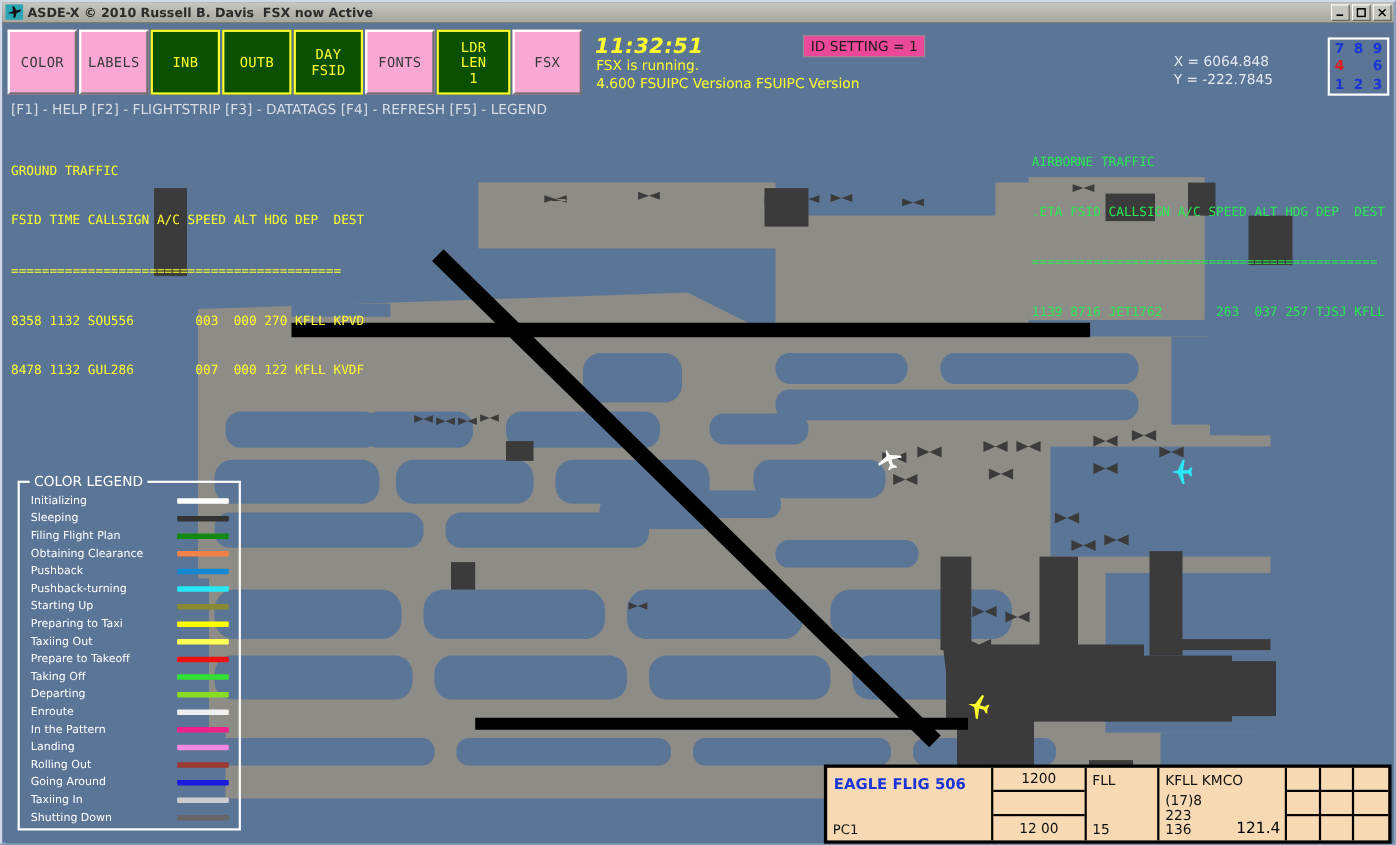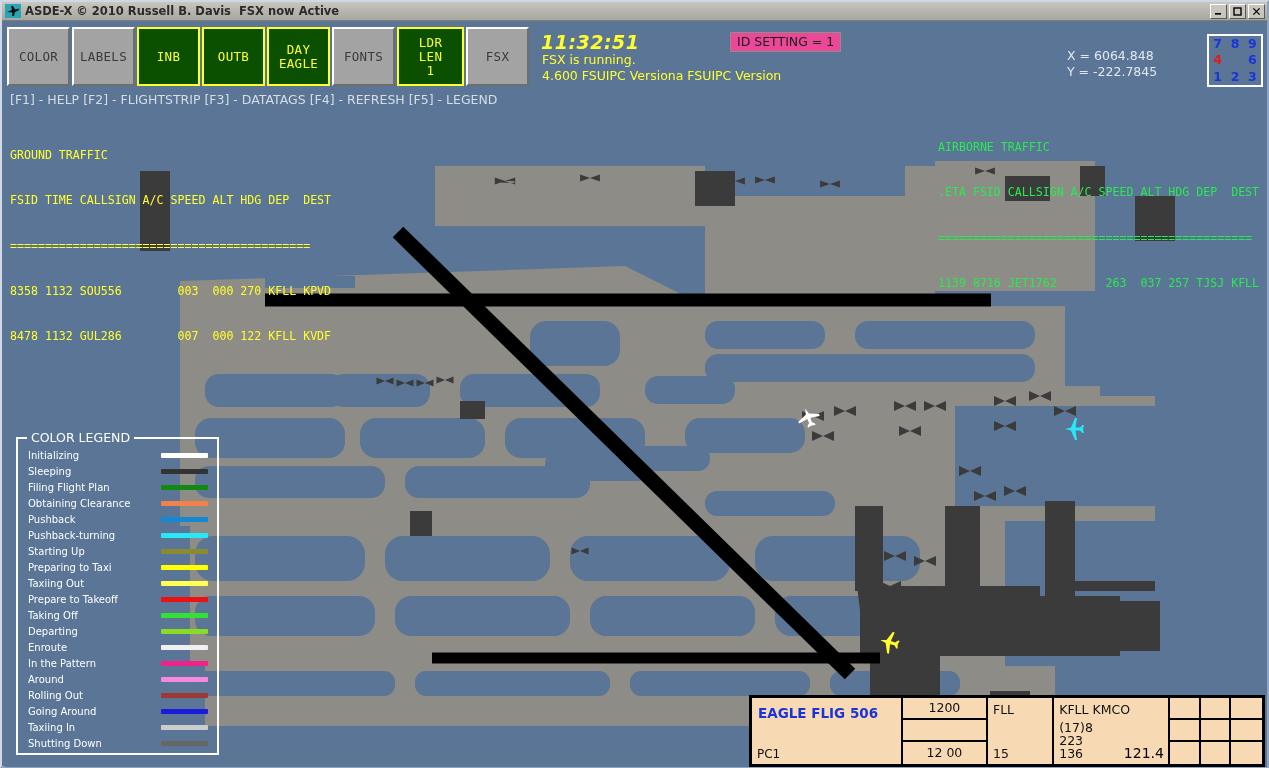--- a/index.html
+++ b/index.html
@@ -60,21 +60,21 @@
   .tb-btn {
     width: 63px; height: 59px;
     display: flex; align-items: center; justify-content: center;
     text-align: center; line-height: 1.12;
     font-family: "DejaVu Sans Mono", monospace;
     font-size: 12.5px; letter-spacing: .3px;
     white-space: pre-line;
     cursor: pointer; user-select: none;
   }
   .tb-btn.grey {
-    background: #a3a3a3; color: #3a3a3a;
+    background: #f9a8d4; color: #3a3a3a;
     border: 2px solid #ffffff;
     border-right-color: #6e6e6e; border-bottom-color: #6e6e6e;
   }
   .tb-btn.green {
     background: #0a5000; color: #ffff2e;
     border: 2px solid #ffff2e;
   }
   .tb-btn.wide { width: 67px; }
 
   
@@ -271,21 +271,21 @@
       </div>
     </div>
   </div>
 
   <div id="toolbar">
     <div class="tb-btn grey">COLOR</div>
     <div class="tb-btn grey">LABELS</div>
     <div class="tb-btn green">INB</div>
     <div class="tb-btn green">OUTB</div>
     <div class="tb-btn green">DAY
-EAGLE</div>
+FSID</div>
     <div class="tb-btn grey">FONTS</div>
     <div class="tb-btn green wide">LDR
 LEN
 1</div>
     <div class="tb-btn grey">FSX</div>
   </div>
 
   <div id="fkeys">[F1] - HELP [F2] - FLIGHTSTRIP [F3] - DATATAGS [F4] - REFRESH [F5] - LEGEND</div>
 
   <div id="clock">11:32:51</div>
@@ -563,21 +563,21 @@
         </div>
         <div class="leg-row">
           <span class="leg-label">Enroute</span>
           <span class="leg-swatch" style="background: rgb(240, 240, 240);"></span>
         </div>
         <div class="leg-row">
           <span class="leg-label">In the Pattern</span>
           <span class="leg-swatch" style="background: rgb(238, 34, 136);"></span>
         </div>
         <div class="leg-row">
-          <span class="leg-label">Around</span>
+          <span class="leg-label">Landing</span>
           <span class="leg-swatch" style="background: rgb(245, 136, 224);"></span>
         </div>
         <div class="leg-row">
           <span class="leg-label">Rolling Out</span>
           <span class="leg-swatch" style="background: rgb(154, 58, 51);"></span>
         </div>
         <div class="leg-row">
           <span class="leg-label">Going Around</span>
           <span class="leg-swatch" style="background: rgb(27, 27, 221);"></span>
         </div>

